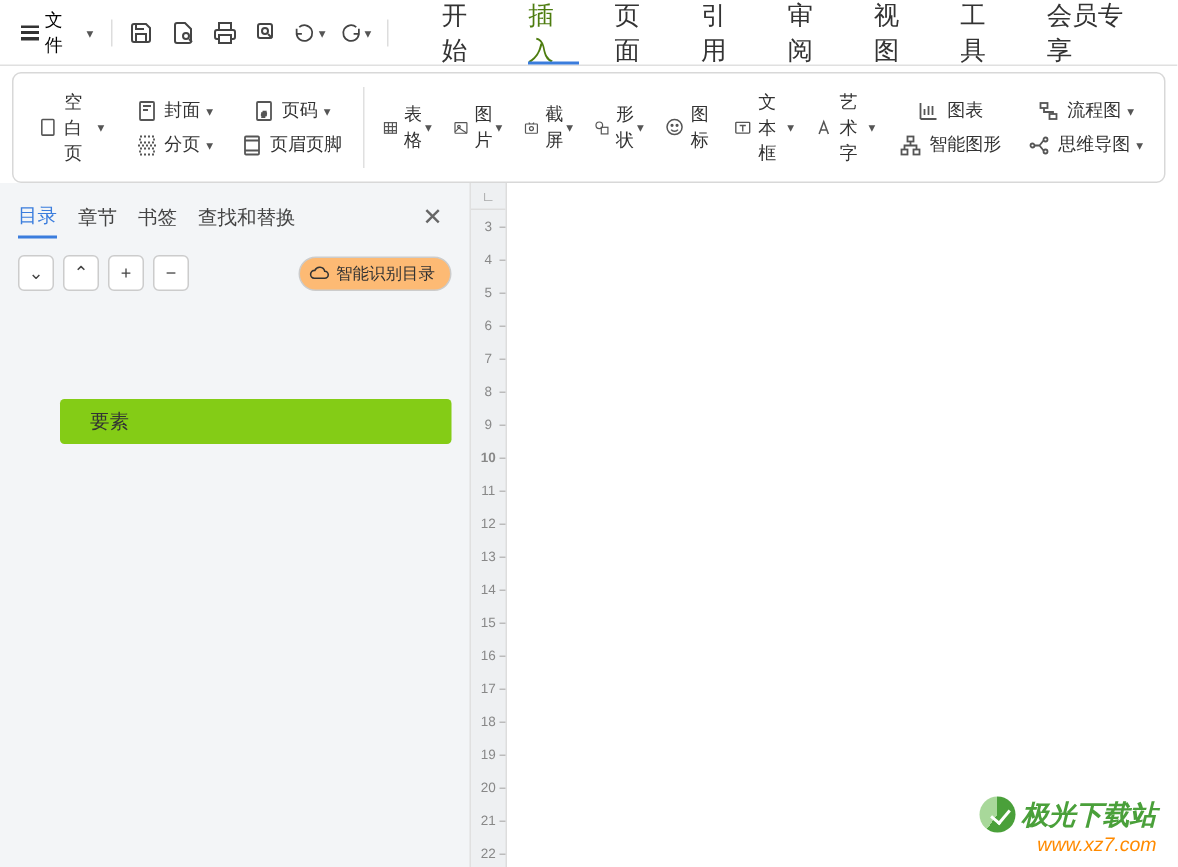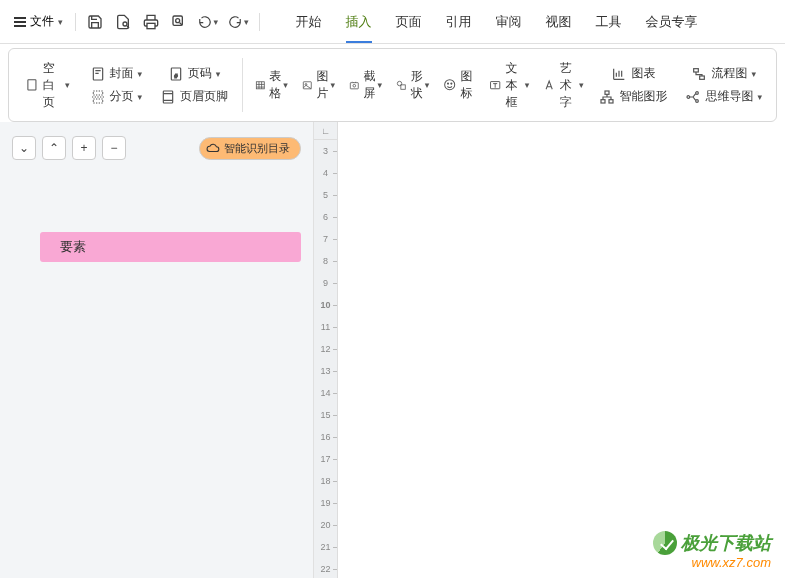--- a/index.html
+++ b/index.html
@@ -48,21 +48,21 @@
   gap: 0;
   height: 100%;
   align-items: center;
 }
 .tab {
   padding: 0 12px;
   height: 100%;
   display: flex;
   align-items: center;
   cursor: pointer;
-  font-size: 13px;
+  font-size: 17px;
   color: #333;
   position: relative;
 }
 .tab.active {
   color: #4d7c0f;
 }
 .tab.active::after {
   content: '';
   position: absolute;
   bottom: 0; left: 12px; right: 12px;
@@ -183,21 +183,21 @@
   gap: 4px;
   cursor: pointer;
   font-size: 11px;
   color: #333;
 }
 .toc-content {
   padding: 8px 12px;
   flex: 1;
 }
 .toc-item {
-  background: #f9a8d4;
+  background: #84cc16;
   border-radius: 3px;
   padding: 6px 20px;
   margin-top: 56px;
   margin-left: 28px;
   margin-right: 0;
   font-size: 13px;
   color: #333;
   cursor: pointer;
 }
 .editor {
@@ -522,20 +522,29 @@
           </svg>
         </span>
       <span>思维导图</span>
       <span class="chev-down">▾</span>
     </div>
   </div>
 </div>
 
 <div class="main">
   <div class="sidebar">
+    <div class="side-tabs">
+      <div class="side-tab active">目录</div>
+      <div class="side-tab">章节</div>
+      <div class="side-tab">书签</div>
+      <div class="side-tab">查找和替换</div>
+      <div class="side-close">
+        <span>✕</span>
+      </div>
+    </div>
     <div class="side-controls">
       <div class="ctrl-btn">
           <span>⌄</span>
         </div>
       <div class="ctrl-btn">
           <span>⌃</span>
         </div>
       <div class="ctrl-btn">
           <span>+</span>
         </div>

